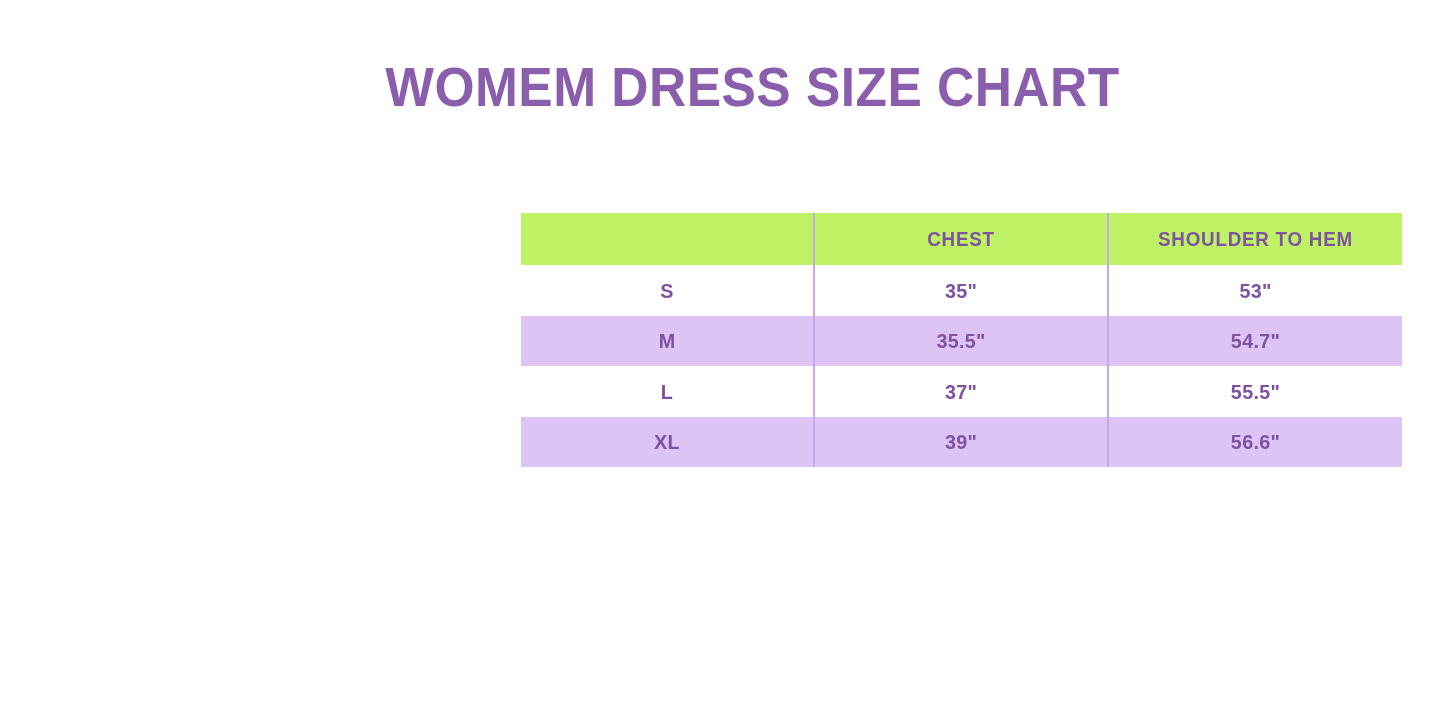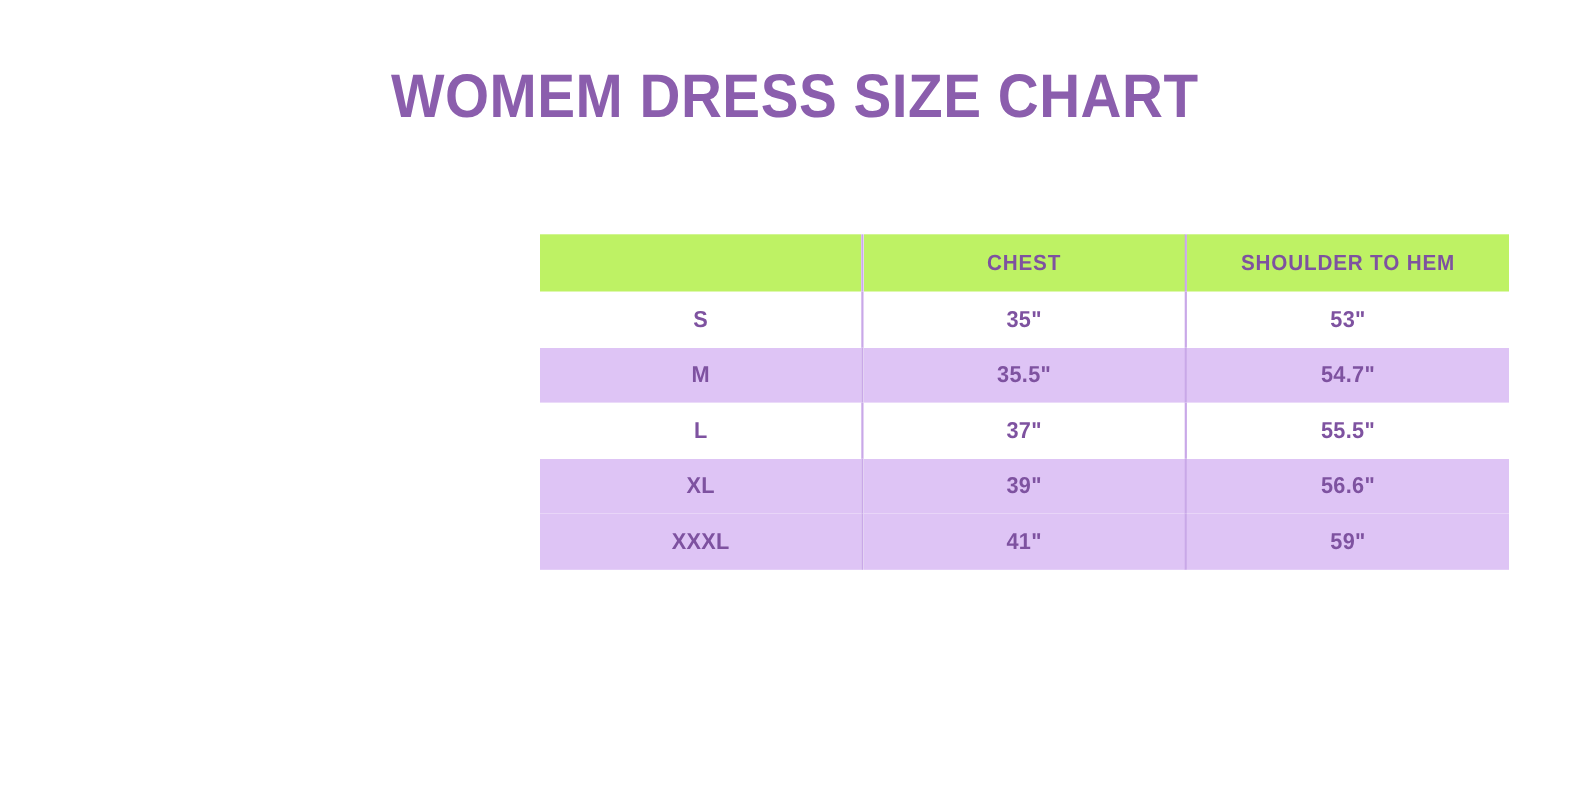--- a/index.html
+++ b/index.html
@@ -12,20 +12,21 @@
     background: #ffffff;
     font-family: "Liberation Sans", sans-serif;
     overflow: hidden;
   }
 
   #page {
     position: relative;
     width: 1307px;
     height: 723px;
     background: #ffffff;
+    margin-left: 30px;
   }
 
   
   #chart-title {
     position: absolute;
     left: 0;
     top: 55px;
     width: 1445px;
     text-align: center;
     font-size: 56px;
@@ -122,21 +123,16 @@
       <tr class="shade-plain">
         <td>L</td>
         <td>37"</td>
         <td>55.5"</td>
       </tr>
       <tr class="shade-alt">
         <td>XL</td>
         <td>39"</td>
         <td>56.6"</td>
       </tr>
-      <tr class="shade-alt">
-        <td>XXXL</td>
-        <td>41"</td>
-        <td>59"</td>
-      </tr>
     </tbody>
   </table>
 
 </div>
 
 </body></html>

